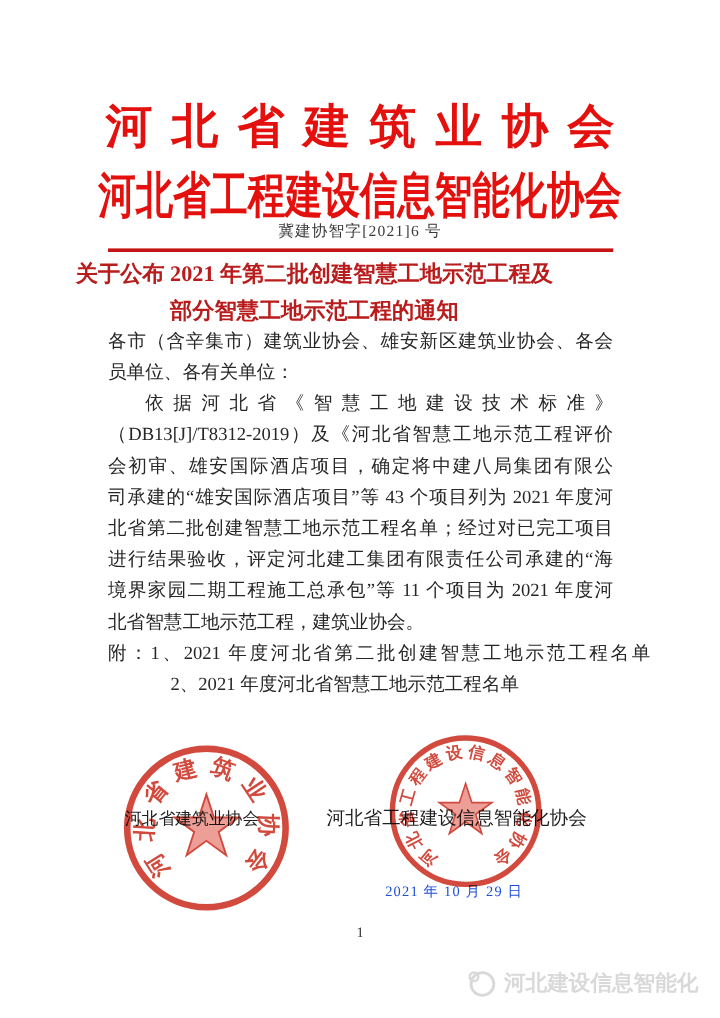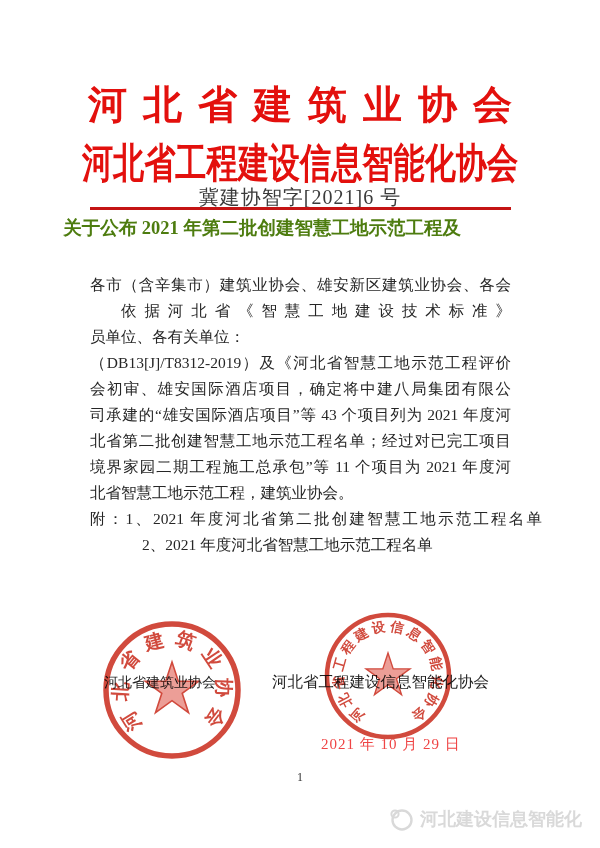--- a/index.html
+++ b/index.html
@@ -22,40 +22,40 @@
     font-size:39px;font-weight:bold;color:var(--header-red);
     letter-spacing:16px;padding-left:16px;box-sizing:border-box;white-space:nowrap;
   }
   .org2{
     top:136px;left:0;width:600px;text-align:center;
     font-size:41px;font-weight:bold;color:var(--header-red);
     white-space:nowrap;transform:scaleX(0.76);transform-origin:50% 50%;
   }
   .docnum{
     top:184px;left:0;width:600px;text-align:center;
-    font-size:20px;color:#3a3a3a;letter-spacing:1px;
+    font-size:13px;color:#3a3a3a;letter-spacing:1px;
   }
   .rule{top:207px;left:90px;width:421px;height:3px;background:var(--rule-red);}
   
-  .title-line{left:0;width:524px;text-align:center;font-size:18.5px;font-weight:bold;color:#4d7c0f;}
+  .title-line{left:0;width:524px;text-align:center;font-size:18.5px;font-weight:bold;color:#b91c1c;}
   .title1{top:215px;}
   .title2{top:246px;}
   
   .body-block{top:272px;left:90px;width:421px;font-size:15.5px;line-height:26px;color:var(--text-black);}
   .bl{height:26px;overflow:visible;}
   .j{text-align:justify;text-align-last:justify;}
   .spread{padding-left:31px;text-align:justify;text-align-last:justify;}
   .attach{width:452px;text-align:justify;text-align-last:justify;}
   .indent2{padding-left:52px;white-space:nowrap;}
   .plain{white-space:nowrap;}
   
   .sig{color:#1f1f1f;white-space:nowrap;z-index:2;}
   .sig-left{top:674px;left:104px;font-size:14px;}
   .sig-right{top:672px;left:272px;font-size:15.5px;}
-  .date{top:735px;left:321px;font-size:15px;color:#ef4444;letter-spacing:1px;z-index:2;}
+  .date{top:735px;left:321px;font-size:12px;color:#1d4ed8;letter-spacing:1px;z-index:2;}
   .pagenum{top:770px;left:290px;width:20px;text-align:center;font-size:12px;color:#333;}
   
   .seal{mix-blend-mode:multiply;opacity:0.92;z-index:3;}
   .seal-left{top:610px;left:92px;}
   .seal-right{top:606px;left:318px;}
   .seal text{font-family:"Liberation Serif","DejaVu Serif",serif;font-weight:bold;fill:var(--seal-red);}
   
   .watermark{
     top:806px;right:18px;display:flex;align-items:center;gap:6px;
     color:var(--watermark-gray);font-size:18px;font-weight:bold;
@@ -66,29 +66,31 @@
 <body>
 
 <div class="page">
 
   <div class="abs org1">河北省建筑业协会</div>
   <div class="abs org2">河北省工程建设信息智能化协会</div>
   <div class="abs docnum">冀建协智字[2021]6 号</div>
   <div class="abs rule"></div>
 
   <div class="abs title-line title1">关于公布 2021 年第二批创建智慧工地示范工程及</div>
+  <div class="abs title-line title2">部分智慧工地示范工程的通知</div>
 
   <div class="abs body-block">
     <div class="bl j">各市（含辛集市）建筑业协会、雄安新区建筑业协会、各会</div>
+    <div class="bl plain">员单位、各有关单位：</div>
     <div class="bl spread">依据河北省《智慧工地建设技术标准》</div>
-    <div class="bl plain">员单位、各有关单位：</div>
     <div class="bl j">（DB13[J]/T8312-2019）及《河北省智慧工地示范工程评价</div>
     <div class="bl j">会初审、雄安国际酒店项目，确定将中建八局集团有限公</div>
     <div class="bl j">司承建的“雄安国际酒店项目”等 43 个项目列为 2021 年度河</div>
     <div class="bl j">北省第二批创建智慧工地示范工程名单；经过对已完工项目</div>
+    <div class="bl j">进行结果验收，评定河北建工集团有限责任公司承建的“海</div>
     <div class="bl j">境界家园二期工程施工总承包”等 11 个项目为 2021 年度河</div>
     <div class="bl plain">北省智慧工地示范工程，建筑业协会。</div>
     <div class="bl attach">附：1、2021 年度河北省第二批创建智慧工地示范工程名单</div>
     <div class="bl indent2">2、2021 年度河北省智慧工地示范工程名单</div>
   </div>
 
   <div class="abs sig sig-left">河北省建筑业协会</div>
   <div class="abs sig sig-right">河北省工程建设信息智能化协会</div>
   <div class="abs date">2021 年 10 月 29 日</div>
 

